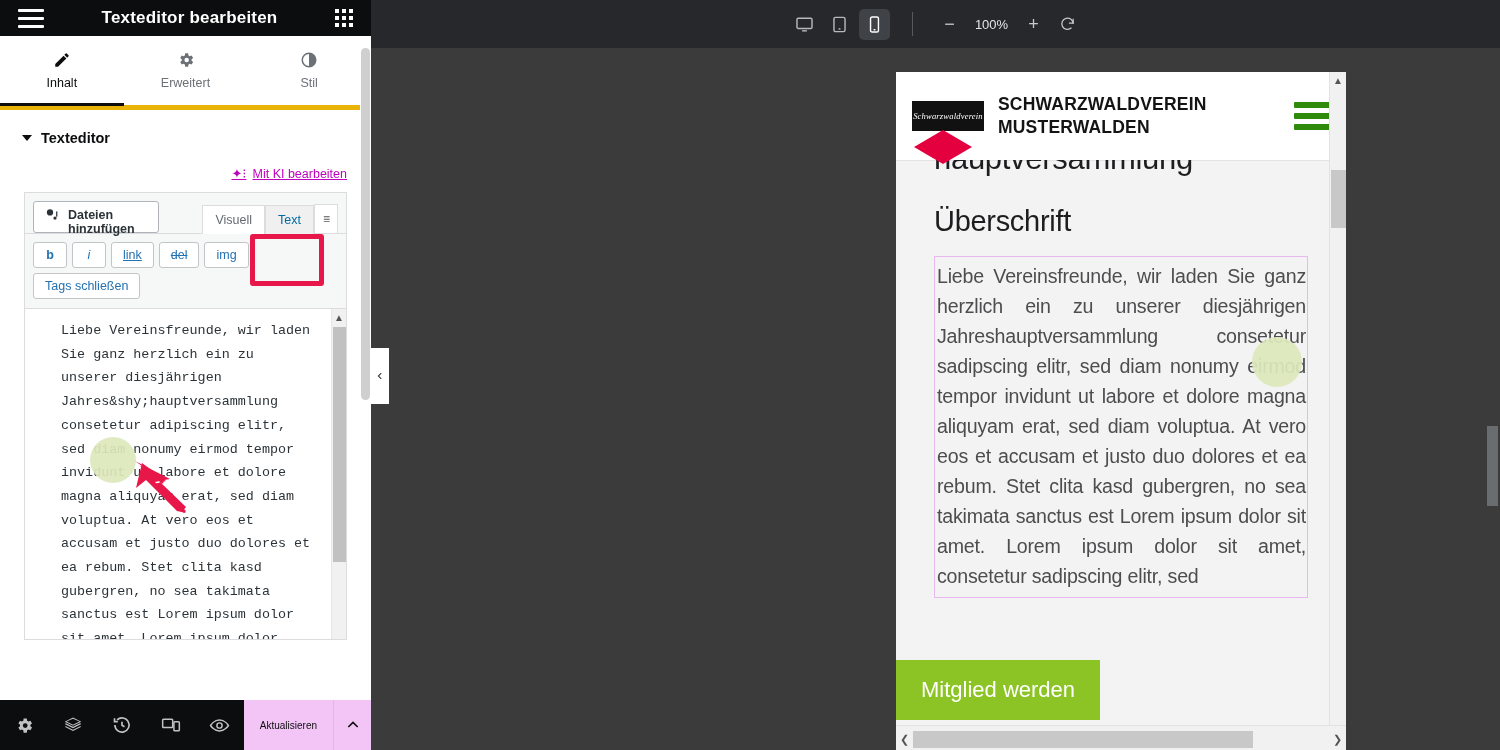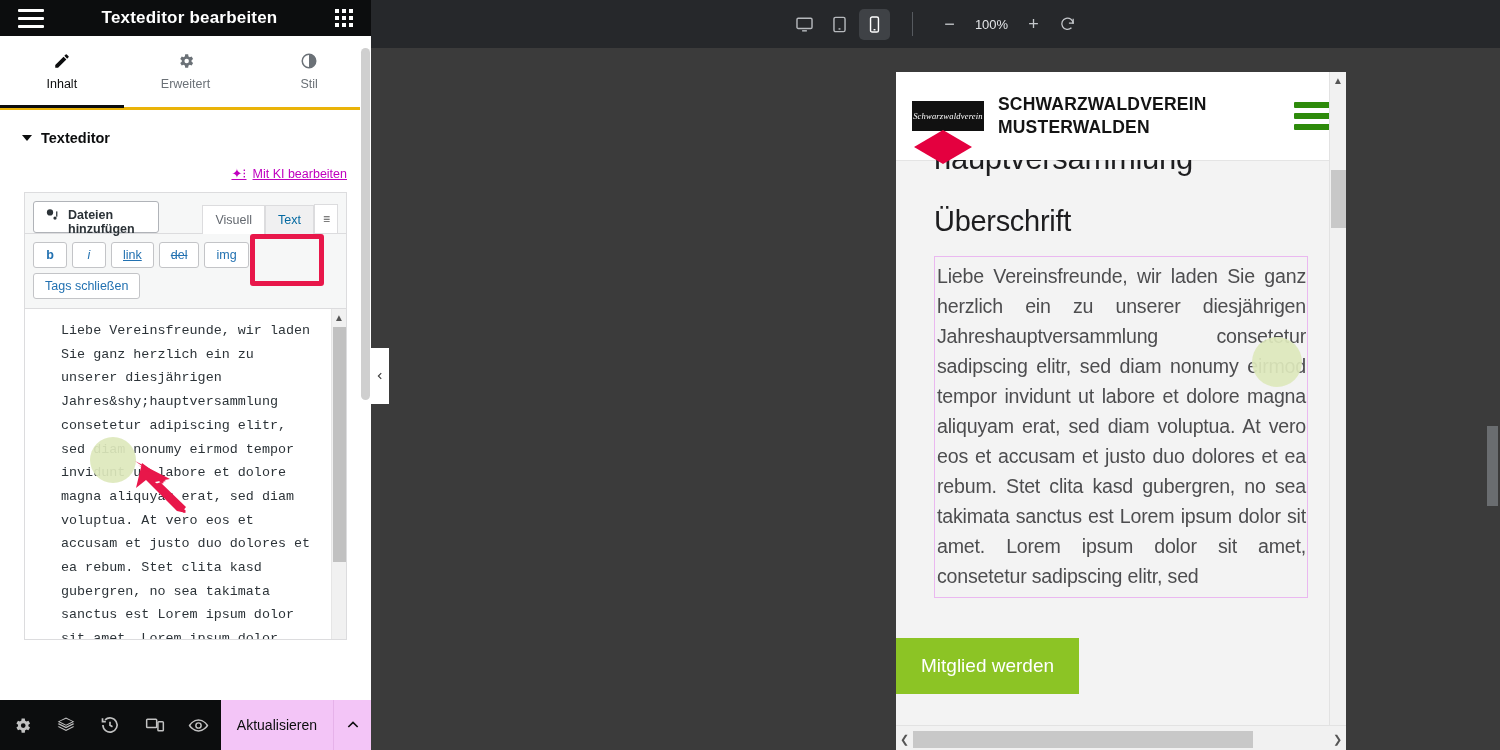--- a/index.html
+++ b/index.html
@@ -19,21 +19,21 @@
     height: 36px; background: #0c0d0e; display: flex; align-items: center;
     justify-content: space-between; padding: 0 18px; color: #fff;
   }
   .hamburger { width: 26px; display: flex; flex-direction: column; gap: 5px; cursor: pointer; }
   .hamburger i { display: block; height: 3px; background: #fff; border-radius: 1px; }
   #panel-title { font-size: 17px; font-weight: bold; letter-spacing: .2px; }
   .grid-icon { display: grid; grid-template-columns: repeat(3, 4px); gap: 3px; cursor: pointer; }
   .grid-icon i { width: 4px; height: 4px; background: #fff; display: block; }
 
   
-  #panel-tabs { display: flex; background: #fff; border-bottom: 3px solid #eab308; height: 74px; }
+  #panel-tabs { display: flex; background: #fff; border-bottom: 5px solid #eab308; height: 74px; }
   .ptab {
     flex: 1; display: flex; flex-direction: column; align-items: center; justify-content: center;
     gap: 7px; color: #6b7177; font-size: 12.5px; cursor: pointer; position: relative;
   }
   .ptab.active { color: #0c0d0e; }
   .ptab.active::after {
     content: ""; position: absolute; left: 0; right: 0; bottom: -1px; height: 3px; background: #0c0d0e;
   }
   .ptab svg { display: block; }
 
@@ -102,21 +102,21 @@
   #panel-sb .thumb { position: absolute; top: 0; left: 1px; width: 9px; height: 352px; background: #cfcfcf; border-radius: 5px; }
 
   
   #panel-footer {
     position: absolute; left: 0; bottom: 0; width: 371px; height: 50px;
     background: #0c0d0e; display: flex; align-items: center;
   }
   .fbtn { width: 49px; height: 50px; display: flex; align-items: center; justify-content: center;
           color: #c2c2c2; cursor: pointer; }
   #update-wrap { margin-left: auto; display: flex; align-items: stretch; height: 50px; }
-  #update-btn { background: #f3c5f7; color: #0c0d0e; font-size: 14px; display: flex; align-items: center;
+  #update-btn { background: #f3c5f7; color: #0c0d0e; font-size: 10px; display: flex; align-items: center;
                 padding: 0 16px; cursor: pointer; }
   #update-caret { background: #f3c5f7; width: 38px; display: flex; align-items: center;
                   justify-content: center; cursor: pointer; border-left: 1px solid #e6b2ea; }
 
   
   #collapse {
     position: absolute; left: 371px; top: 348px; width: 18px; height: 56px; background: #fff;
     display: flex; align-items: center; justify-content: center; color: #3b3b3b; font-size: 13px;
     cursor: pointer; z-index: 6;
   }
@@ -163,21 +163,21 @@
   }
   #head-cut { margin-top: -22px; }
   #sub-head { font-size: 29px; color: #1d1d1f; margin: 26px 0 18px 0; letter-spacing: -.3px; }
   #body-box {
     border: 1px solid #eab8f0; padding: 4px 1px 6px 2px;
   }
   #body-text {
     text-align: justify; font-size: 19.6px; line-height: 30px; color: #4d4d4f; letter-spacing: -.2px;
   }
   #cta {
-    position: absolute; left: 0; top: 566px; background: #8cc425; color: #fff; font-size: 19px;
+    position: absolute; left: 0; top: 588px; background: #8cc425; color: #fff; font-size: 22px;
     padding: 17px 25px; z-index: 8;
   }
   
   #dot-preview {
     position: absolute; left: 1252px; top: 337px; width: 50px; height: 50px; border-radius: 50%;
     background: #dde8bc; opacity: .92; z-index: 9; pointer-events: none;
   }
 
   
   #dev-vsb { position: absolute; right: 0; top: 0; width: 17px; height: 663px; background: #f1f1f1;

